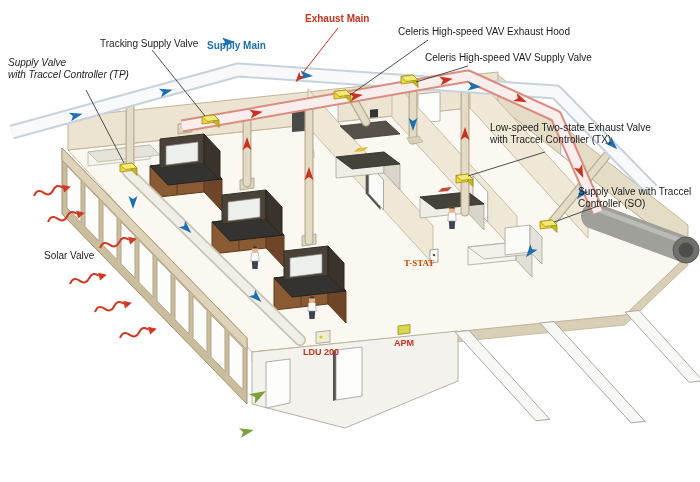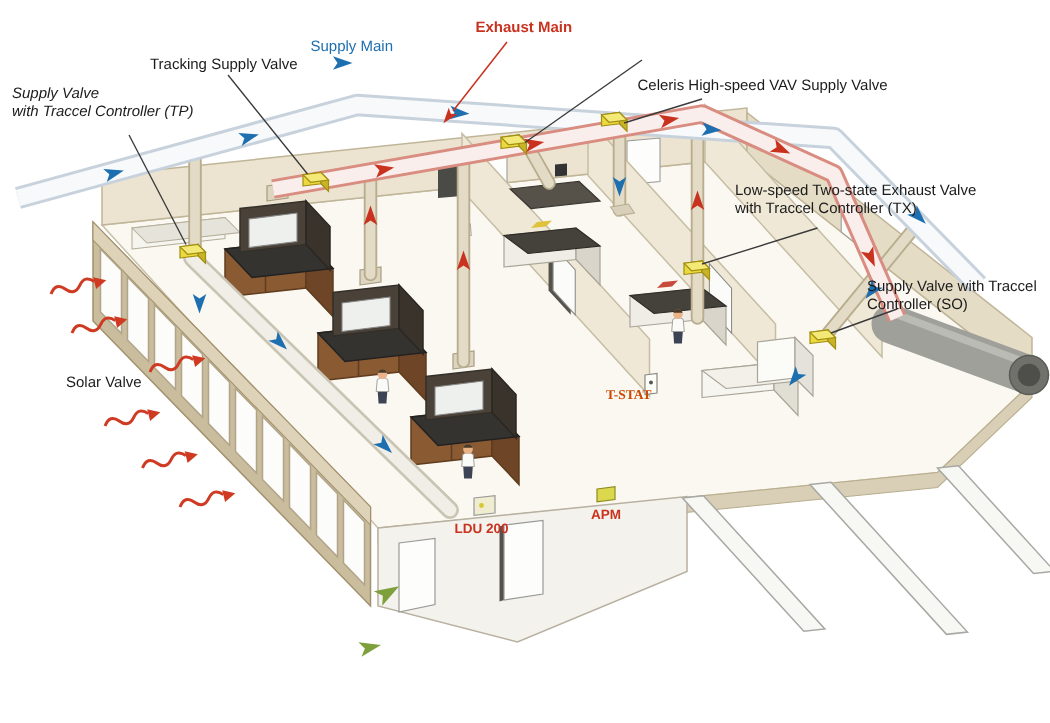--- a/index.html
+++ b/index.html
@@ -1,20 +1,20 @@
 <!DOCTYPE html>
 <html><head>
 <meta charset="utf-8">
 <style>
   html,body{margin:0;padding:0;background:#fff;}
   .stage{position:relative;width:700px;height:482px;background:#ffffff;overflow:hidden;
          font-family:"Liberation Sans",sans-serif;}
   .stage svg{position:absolute;left:0;top:0;}
   .lbl{position:absolute;font-size:10px;line-height:1.22;color:#1b1b1b;white-space:pre-line;}
-  .lbl.blue{color:#1d6fb0;font-weight:normal;}
+  .lbl.blue{color:#1d6fb0;font-weight:bold;margin-top:14px;}
   .lbl.red{color:#c9321f;font-weight:bold;}
   .lbl.orange{color:#cc4a00;font-weight:bold;}
   .lbl.sm{font-size:9px;}
 </style>
 </head>
 <body>
 
 <div class="stage">
 
 <svg width="700" height="482" viewBox="0 0 700 482">
@@ -254,21 +254,22 @@
   <g style="color:#c9321f">
     <line x1="338" y1="28" x2="302" y2="74" stroke="#c9321f" stroke-width="1"></line>
     <use href="#arrow" transform="translate(302,74) rotate(128) scale(0.8)"></use>
   </g>
 </svg>
 
 <div class="lbl" style="left:8px;top:57px;font-style:italic;">Supply Valve
 with Traccel Controller (TP)</div>
 <div class="lbl" style="left:100px;top:38px;">Tracking Supply Valve</div>
 <div class="lbl blue" style="left:207px;top:26px;">Supply Main</div>
-<div class="lbl red" style="left:317px;top:13px;">Exhaust Main</div>
+<div class="lbl red" style="left:305px;top:13px;">Exhaust Main</div>
+<div class="lbl" style="left:398px;top:26px;">Celeris High-speed VAV Exhaust Hood</div>
 <div class="lbl" style="left:490px;top:122px;">Low-speed Two-state Exhaust Valve
 with Traccel Controller (TX)</div>
 <div class="lbl" style="left:425px;top:52px;">Celeris High-speed VAV Supply Valve</div>
 <div class="lbl" style="left:578px;top:186px;">Supply Valve with Traccel
 Controller (SO)</div>
 <div class="lbl" style="left:44px;top:250px;">Solar Valve</div>
 <div class="lbl orange sm" style="left:404px;top:258px;font-family:Liberation Serif, serif;">T-STAT</div>
 <div class="lbl red sm" style="left:303px;top:347px;">LDU 200</div>
 <div class="lbl red sm" style="left:394px;top:338px;">APM</div>
 

